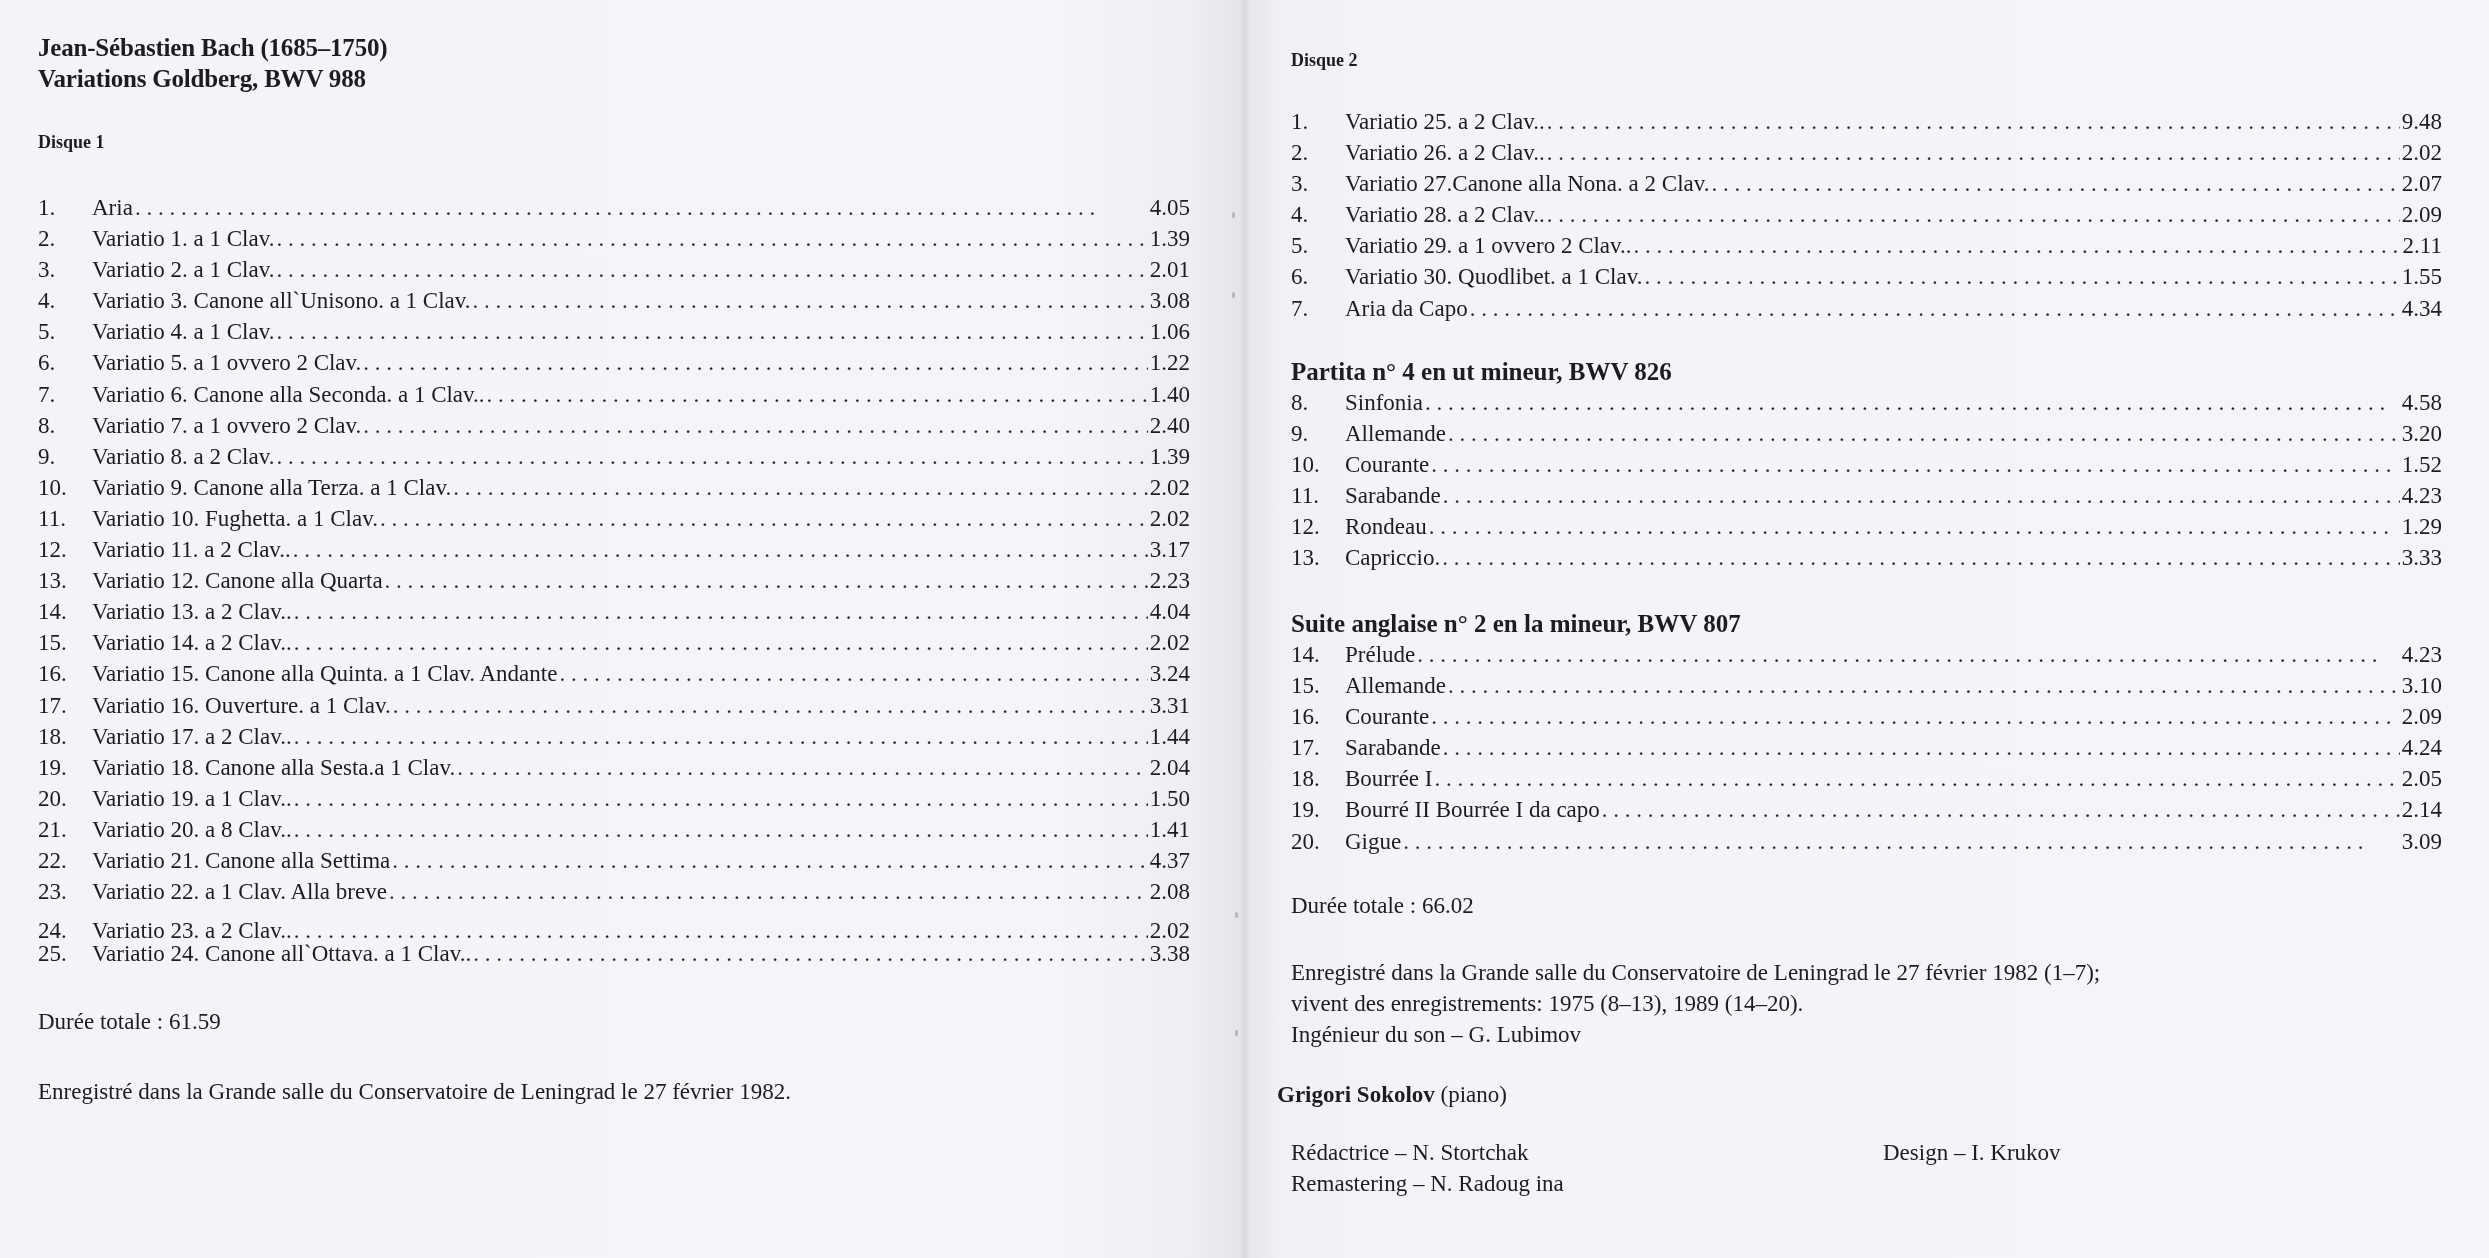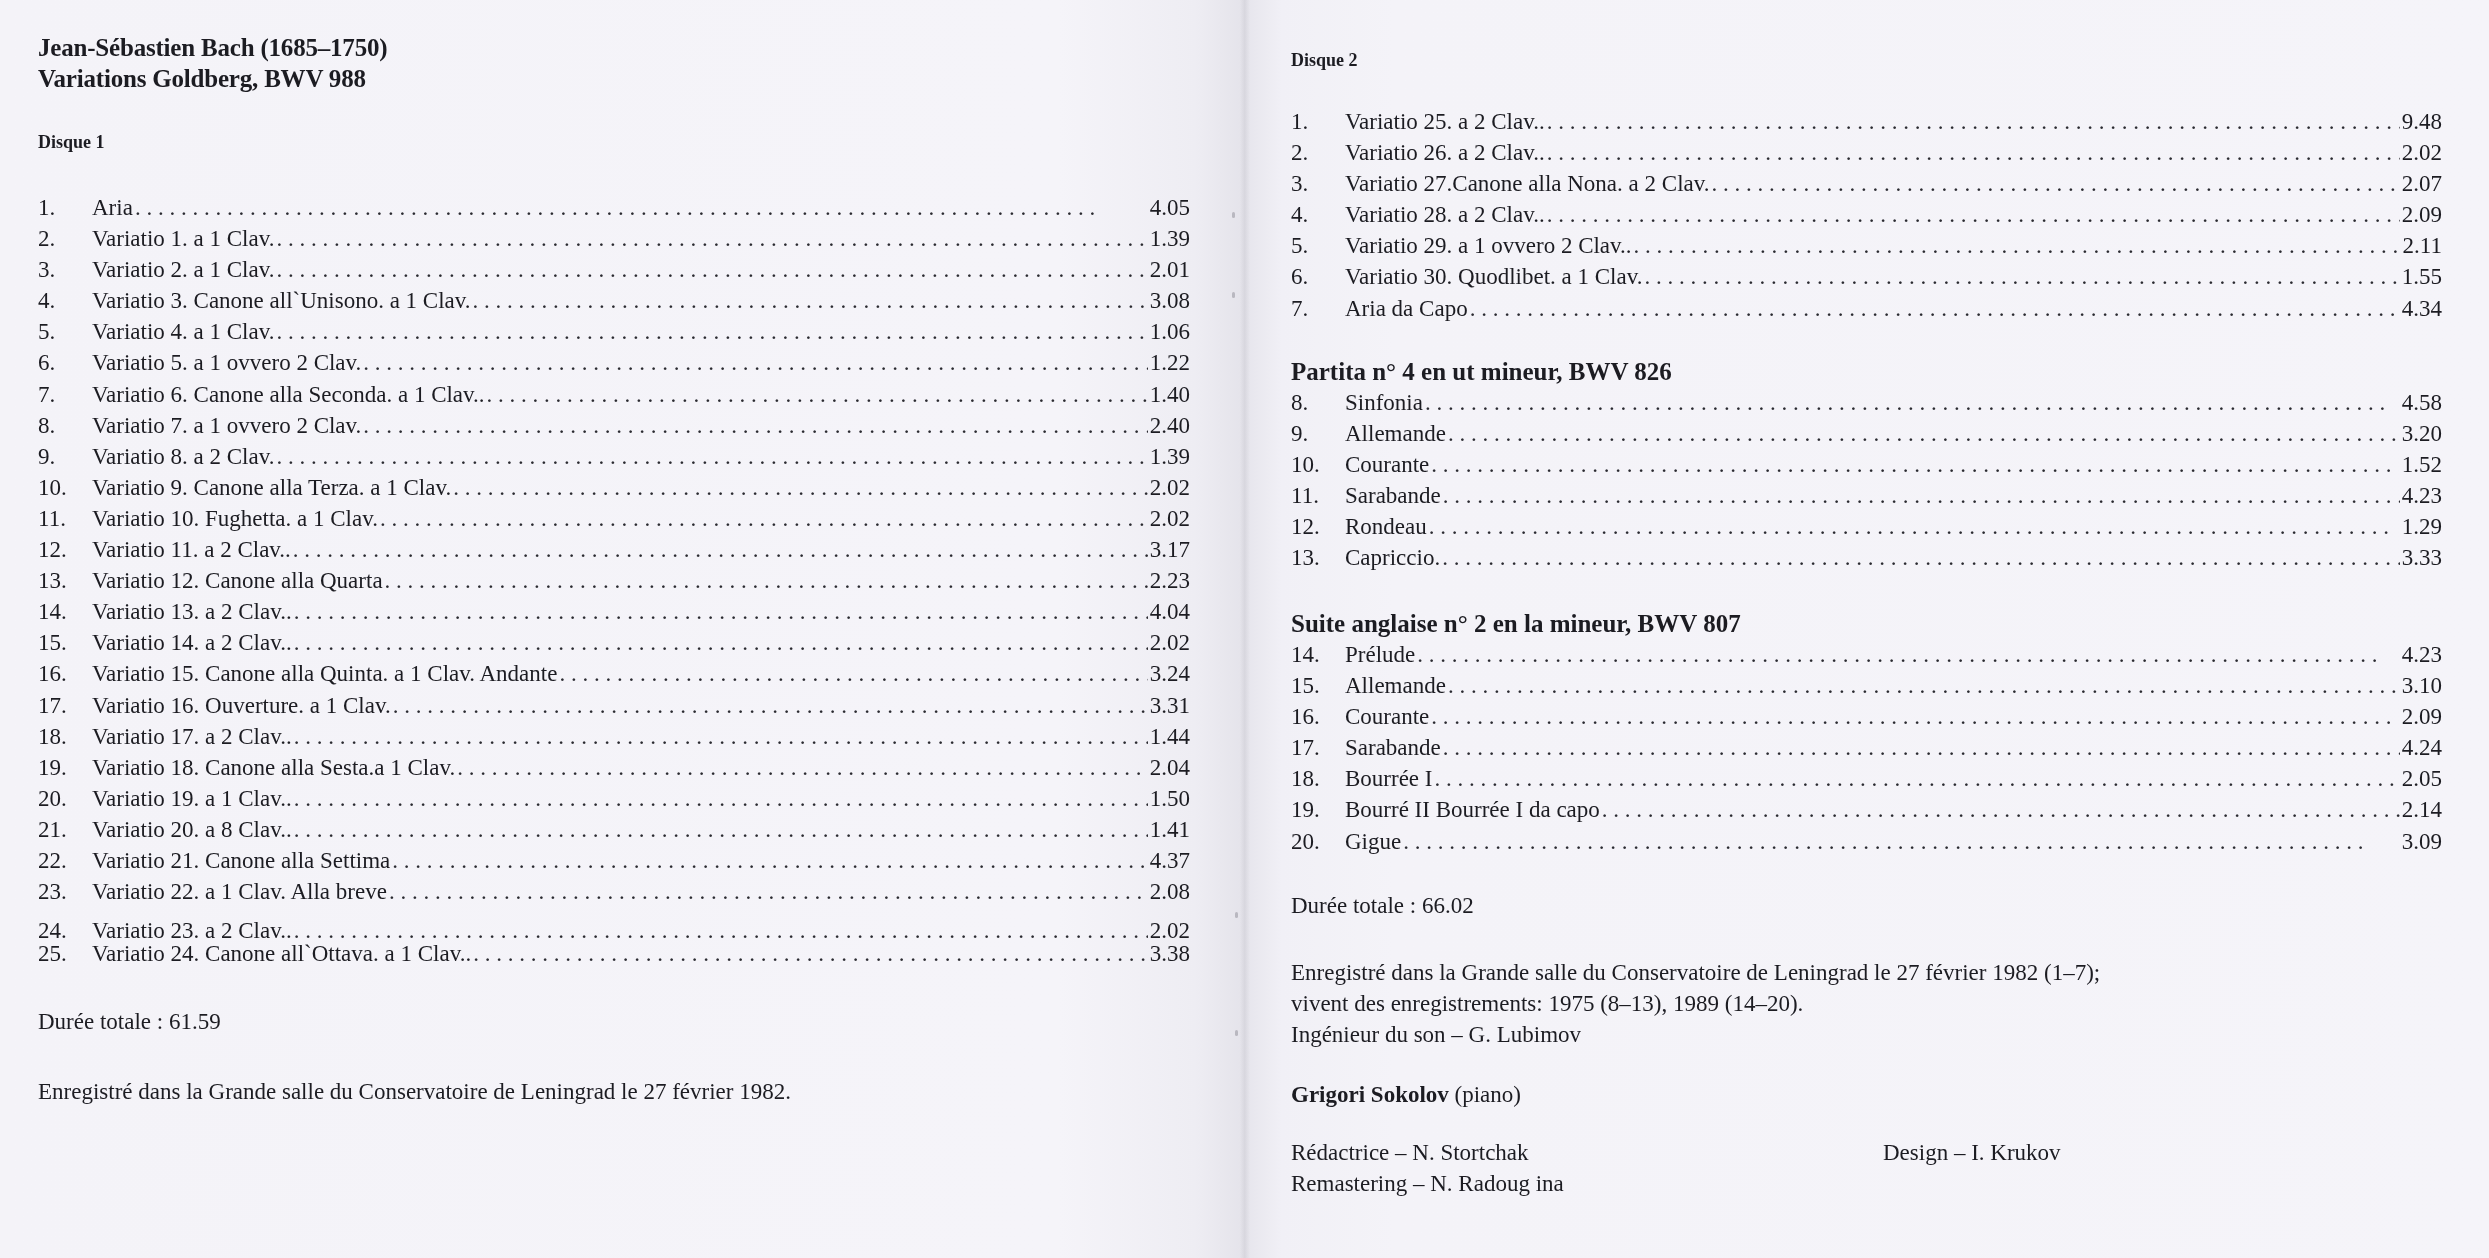--- a/index.html
+++ b/index.html
@@ -360,21 +360,21 @@
     </div>
 
     <div class="para" style="left:46px; top:890px;">Durée totale : 66.02</div>
 
     <div class="para" style="left:46px; top:957px;">
       <div>Enregistré dans la Grande salle du Conservatoire de Leningrad le 27 février 1982 (1–7);</div>
       <div>vivent des enregistrements: 1975 (8–13), 1989 (14–20).</div>
       <div>Ingénieur du son – G. Lubimov</div>
     </div>
 
-    <div class="para" style="left:46px; top:1079px;">
+    <div class="para" style="left:32px; top:1079px;">
       <span class="bold">Grigori Sokolov</span>
       <span>(piano)</span>
     </div>
 
     <div class="credits" style="left:46px; top:1137px;">
       <div>Rédactrice – N. Stortchak</div>
       <div>Remastering – N. Radoug ina</div>
     </div>
 
     <div class="credits" style="left:638px; top:1137px;">

